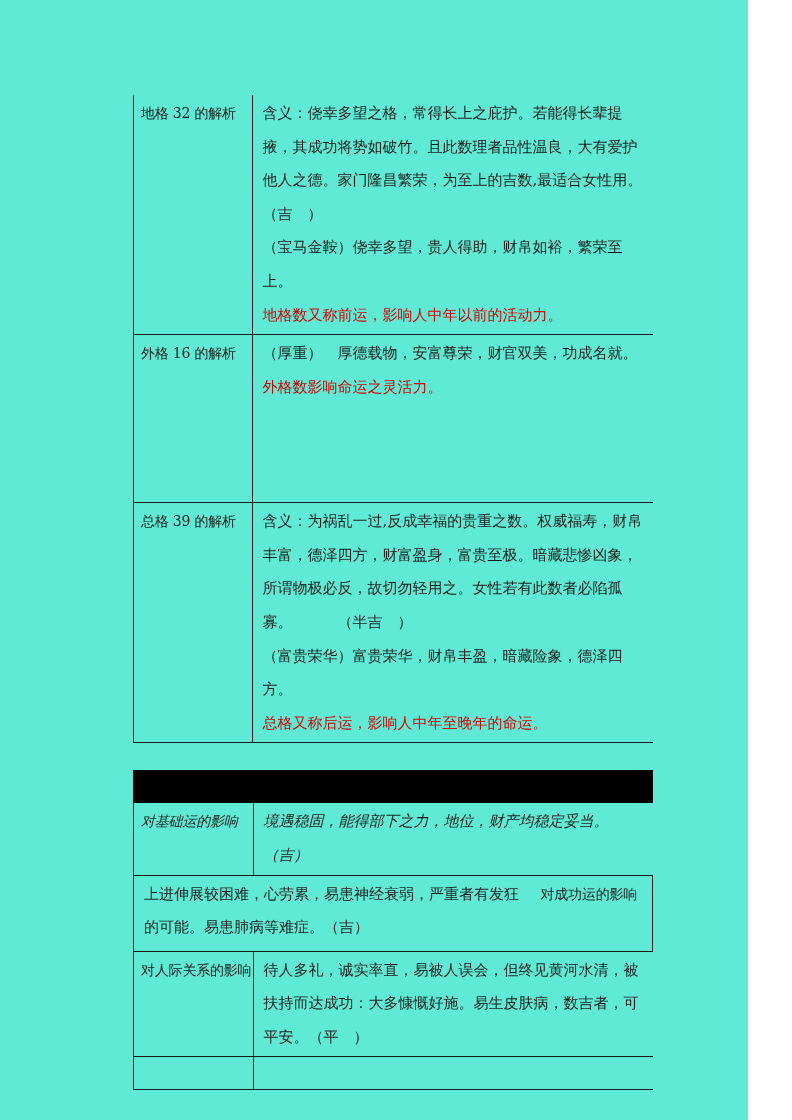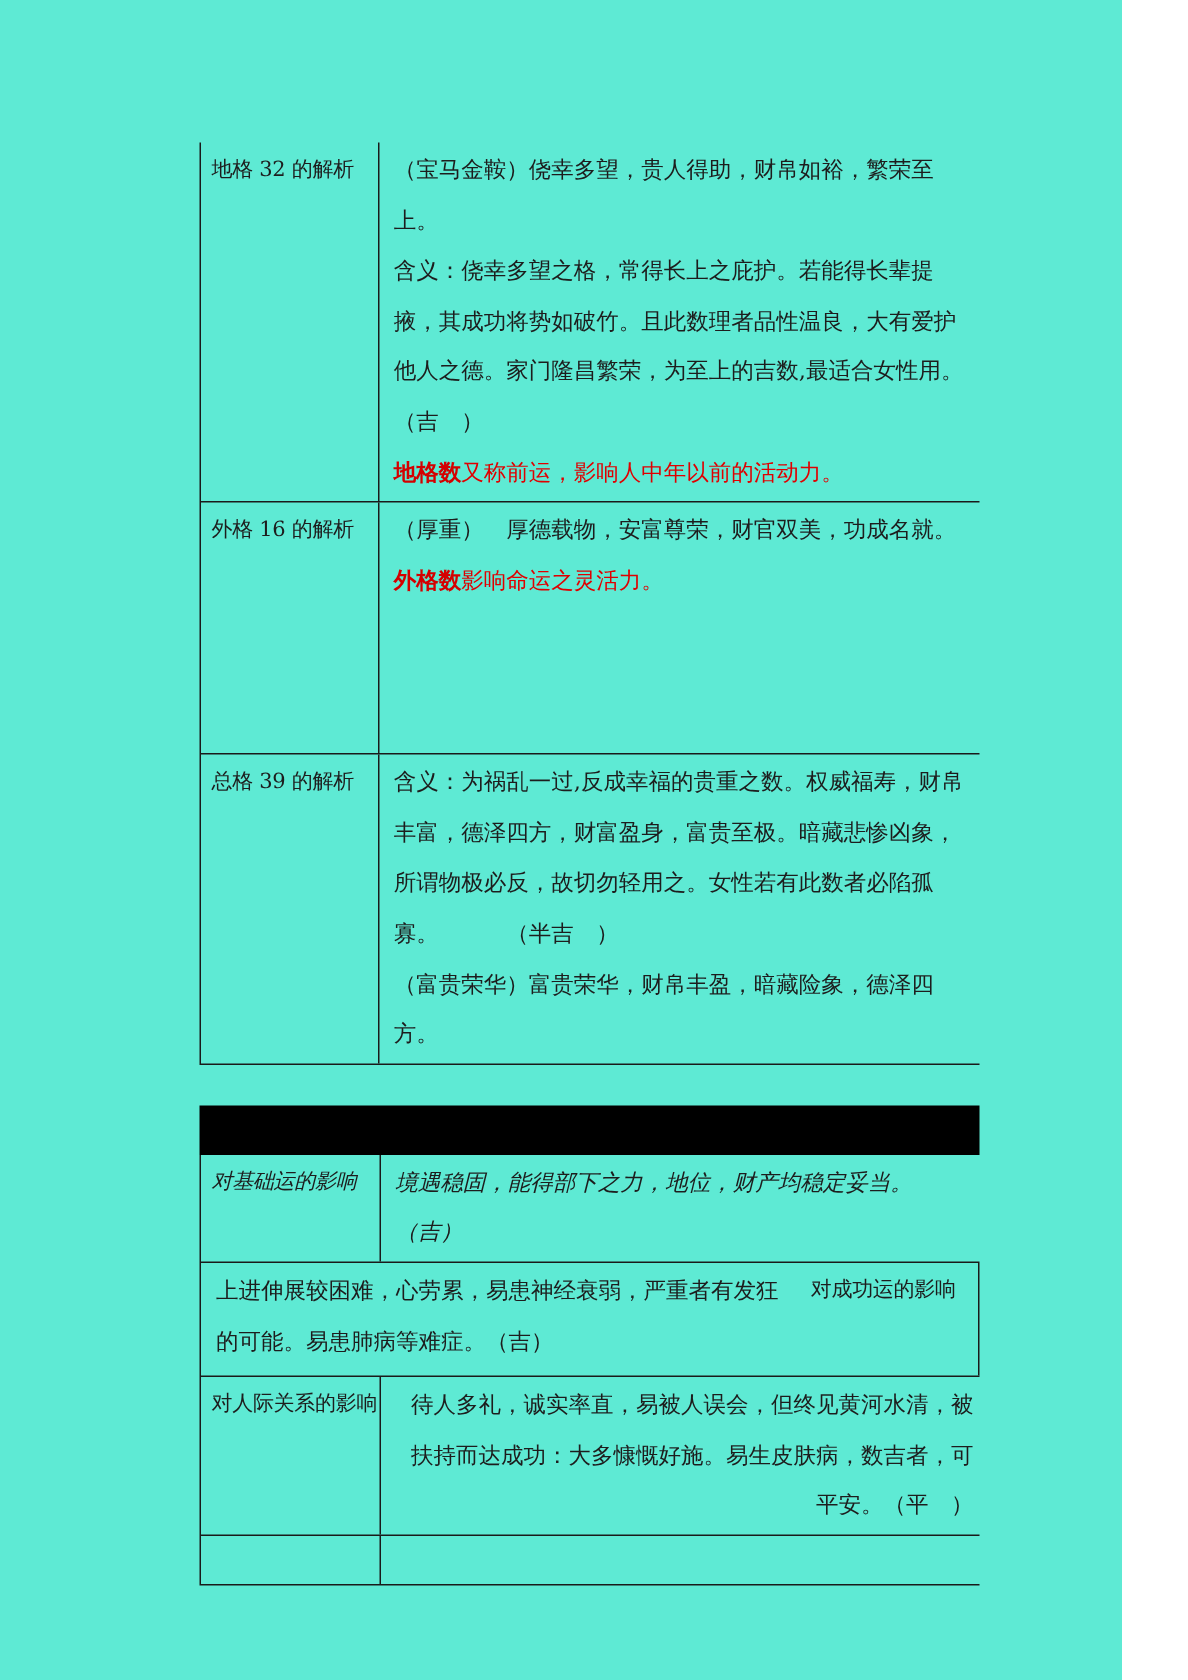--- a/index.html
+++ b/index.html
@@ -16,61 +16,62 @@
   .label-cell {
     flex:0 0 118.5px; border-right:1.5px solid #1a1a1a;
     padding:2px 2px 0 7px; font-size:14px; letter-spacing:-0.2px;
     line-height:33.6px; white-space:nowrap; overflow:hidden;
   }
   .content-cell { flex:1 1 auto; padding:2px 4px 2px 10px; font-size:15px; overflow:hidden; }
   .content-cell p { margin:0; line-height:33.6px; }
 
   .t1 .row { min-height:168px; }
   .note { color:#e00000; }
-  .note b { font-weight:bold; color:#d40000;text-align:center; }
+  .note b { font-weight:normal; color:#d40000;text-align:center; }
 
   .bar { height:33px; background:#000000; }
   .bar-1 { margin-top:27px; }
 
   .t2 .label-cell { flex-basis:119.5px; }
   .r-h39  { min-height:39px;font-style:italic; }
   .r-h76  { min-height:76px; }
-  .r-h105 { min-height:105px;text-align:right; }
+  .r-h105 { min-height:105px; }
   .r-h33  { min-height:33px; }
 </style>
 </head>
 <body>
 
 <div class="page">
   <div class="doc">
 
     <div class="tbl t1">
 
       <div class="row">
         <div class="cell label-cell">地格 32 的解析</div>
         <div class="cell content-cell">
+          <p>含义：侥幸多望之格，常得长上之庇护。若能得长辈提掖，其成功将势如破竹。且此数理者品性温良，大有爱护他人之德。家门隆昌繁荣，为至上的吉数,最适合女性用。　　　（吉　）</p>
           <p>（宝马金鞍）侥幸多望，贵人得助，财帛如裕，繁荣至上。</p>
-          <p>含义：侥幸多望之格，常得长上之庇护。若能得长辈提掖，其成功将势如破竹。且此数理者品性温良，大有爱护他人之德。家门隆昌繁荣，为至上的吉数,最适合女性用。　　　（吉　）</p>
           <p class="note"><b>地格数</b><span>又称前运，影响人中年以前的活动力。</span></p>
         </div>
       </div>
 
       <div class="row">
         <div class="cell label-cell">外格 16 的解析</div>
         <div class="cell content-cell">
           <p>（厚重）　厚德载物，安富尊荣，财官双美，功成名就。</p>
           <p class="note"><b>外格数</b><span>影响命运之灵活力。</span></p>
         </div>
       </div>
 
       <div class="row">
         <div class="cell label-cell">总格 39 的解析</div>
         <div class="cell content-cell">
           <p>含义：为祸乱一过,反成幸福的贵重之数。权威福寿，财帛丰富，德泽四方，财富盈身，富贵至极。暗藏悲惨凶象，所谓物极必反，故切勿轻用之。女性若有此数者必陷孤寡。　　　（半吉　）</p>
           <p>（富贵荣华）富贵荣华，财帛丰盈，暗藏险象，德泽四方。</p>
+          <p class="note"><b>总格</b><span>又称后运，影响人中年至晚年的命运。</span></p>
         </div>
       </div>
 
     </div>
 
     <div class="bar bar-1"></div>
 
     <div class="tbl t2">
 
       <div class="row r-h39">

